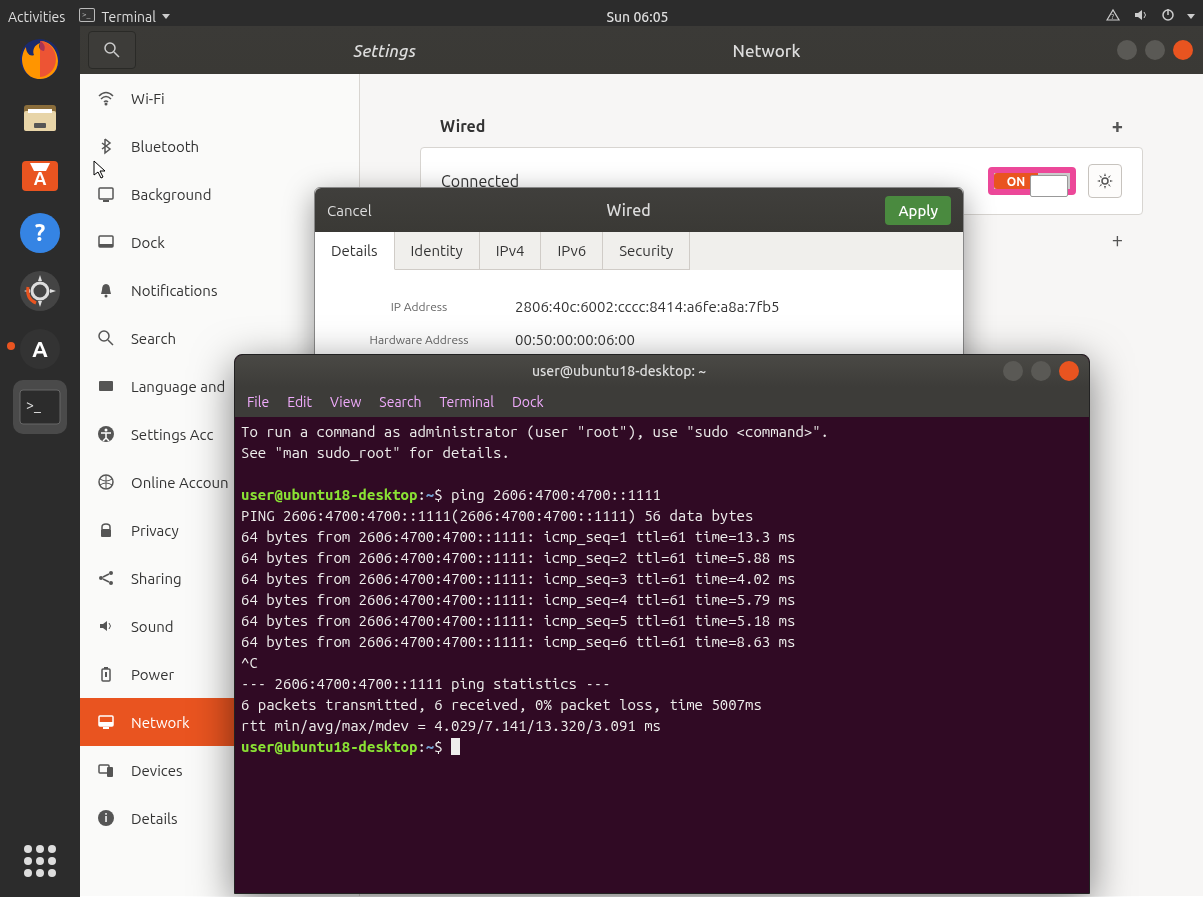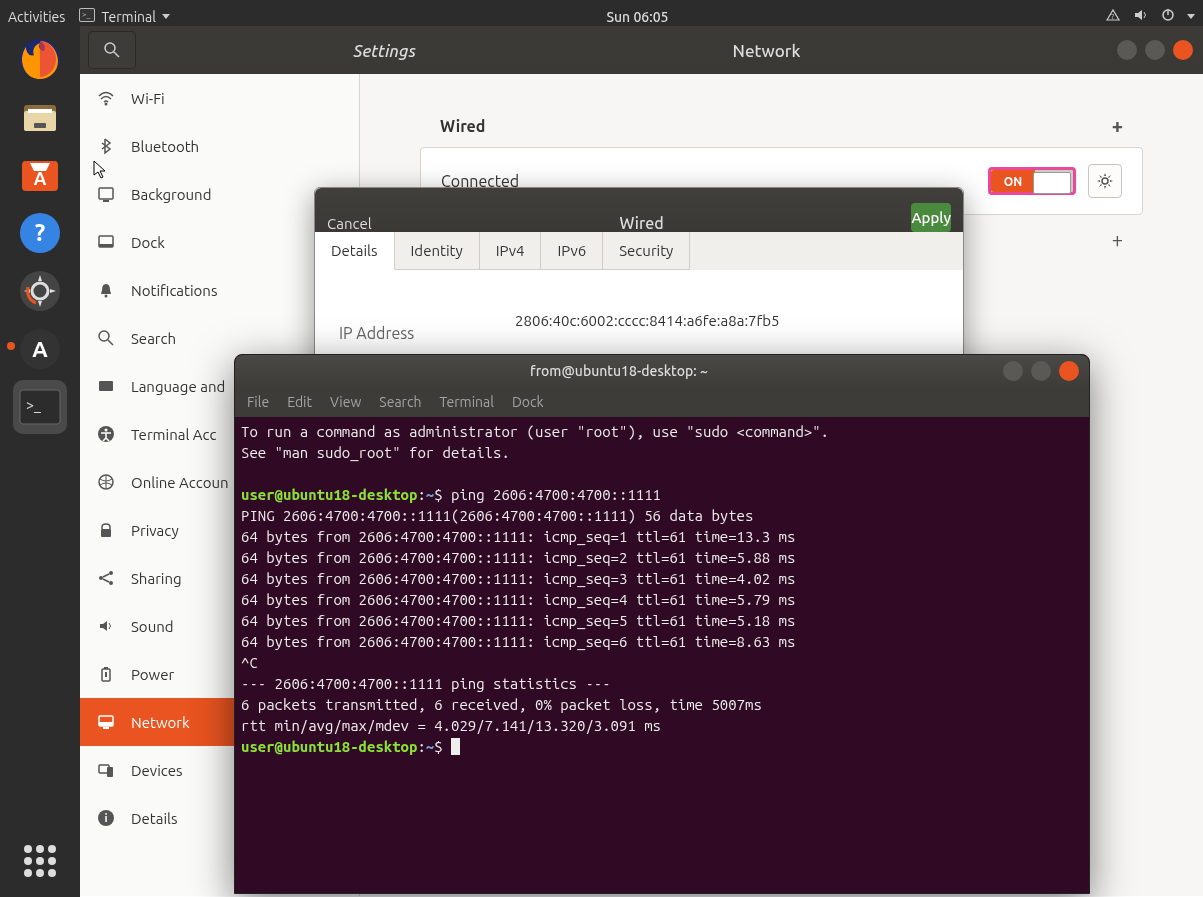--- a/index.html
+++ b/index.html
@@ -35,47 +35,47 @@
 .side-item { height: 48px; display: flex; align-items: center; gap: 16px; padding-left: 17px; font-size: 15px; color: #333; cursor: pointer; }
 .side-item.active { background: #e95420; color: #fff; }
 .side-icon { width: 18px; height: 18px; display:flex; align-items:center; justify-content:center; color:#555; }
 .side-item.active .side-icon { color: #fff; }
 
 .settings-content { flex: 1; background: #f7f6f5; position: relative; padding: 40px 60px; }
 .section-header { display: flex; justify-content: space-between; align-items: center; font-weight: 600; font-size: 16px; color: #333; margin-bottom: 10px; padding: 0 20px;}
 .section-card { background: #fff; border: 1px solid #d8d5d1; border-radius: 4px; padding: 16px 20px; display: flex; align-items: center; justify-content: space-between; }
 .plus-btn { font-size: 20px; color: #555; cursor: pointer; }
 .toggle-group { display:flex; align-items:center; gap:12px;}
-.toggle { width: 88px; height: 28px; background:#ccc; border-radius:4px; display:flex; align-items:center; position:relative; border:3px solid #ec4899;}
+.toggle { width: 88px; height: 28px; background:#ccc; border-radius:4px; display:flex; align-items:center; position:relative; border:6px solid #ec4899;}
 .toggle .on { background:#e95420; color:#fff; width:44px; height:100%; display:flex; align-items:center; justify-content:center; font-size:12px; border-radius:3px 0 0 3px; font-weight:600;}
 .toggle .knob { position:absolute; right:2px; top:2px; width:38px; height:22px; background:#fff; border:1px solid #999; border-radius:2px;}
 .gear-btn { width:34px; height:34px; border:1px solid #c7c3be; border-radius:4px; background:#fdfcfb; display:flex; align-items:center; justify-content:center; cursor:pointer;}
 
 .vpn-plus { position: absolute; top: 154px; right: 80px; font-size: 20px; color:#555; cursor:pointer;}
 
 
 .wired-dialog { position: absolute; left: 314px; top: 187px; width: 650px; background: #f7f6f5; border: 1px solid #888; border-radius: 6px; box-shadow: 0 8px 30px rgba(0,0,0,0.4); }
-.wired-header { height: 44px; background: linear-gradient(#403f3c,#3a3935); display: flex; align-items: flex-end; padding: 0 12px; border-radius: 6px 6px 0 0; }
+.wired-header { height: 44px; background: linear-gradient(#403f3c,#3a3935); display: flex; align-items: center; padding: 0 12px; border-radius: 6px 6px 0 0; }
 .wired-header .cancel { color: #ddd; font-size: 15px; cursor:pointer;}
 .wired-header .title { flex: 1; text-align: center; color: #ddd; font-size: 16px; font-weight:500;}
-.wired-header .apply { background: #4a8a3f; color: #fff; padding: 6px 0; border-radius: 4px; font-size: 15px; cursor:pointer; font-weight:500;}
+.wired-header .apply { background: #4a8a3f; color: #fff; padding: 6px 13px; border-radius: 4px; font-size: 15px; cursor:pointer; font-weight:500;}
 .wired-tabs { display: flex; background:#f0efec;}
 .wired-tab { padding: 10px 16px; font-size: 15px; color: #333; cursor:pointer; border-right: 1px solid #d0ccc7; border-bottom:1px solid #d0ccc7;}
 .wired-tab.active { background: #fff; border-bottom: 1px solid #fff; }
 .wired-content { background:#fff; padding: 20px 24px; }
 .wired-row { display:flex; gap: 16px; padding: 8px 0; align-items:center;}
-.wired-row .label { width: 160px; text-align: left; color: #666; font-size: 16px; margin-top: 26px;}
+.wired-row .label { width: 160px; text-align: center; color: #666; font-size: 12px;}
 .wired-row .value { color: #333; font-size: 15px;}
 
 
 .term-window { position: absolute; left: 234px; top: 354px; width: 856px; height: 540px; background: #300a24; border: 1px solid #222; border-radius: 8px 8px 0 0; box-shadow: 0 10px 40px rgba(0,0,0,0.5); display:flex; flex-direction:column;}
 .term-titlebar { height: 32px; background: linear-gradient(#4a4945,#3d3c39); display:flex; align-items:center; border-radius:8px 8px 0 0; color:#ddd; font-size:14px;}
 .term-titlebar .title { flex:1; text-align:center; font-weight:500;}
 .term-titlebar .btns { display:flex; gap:8px; padding-right:10px;}
-.term-menubar { height: 30px; background: #3d3c39; display:flex; align-items:center; gap: 18px; padding-left:12px; color:#a3a3a3; font-size:14px;}
+.term-menubar { height: 30px; background: #3d3c39; display:flex; align-items:center; gap: 18px; padding-left:12px; color:#f0abfc; font-size:14px;}
 .term-menubar span { cursor:pointer; text-decoration: underline; text-decoration-color: transparent;}
 .term-body { flex:1; background:#300a24; color:#fff; font-family: "Ubuntu Mono","DejaVu Sans Mono",monospace; font-size:15px; padding: 4px 6px; white-space: pre; line-height:1.4; overflow:hidden;}
 .term-body .g { color:#8ae234; font-weight:bold;} .term-body .b { color:#729fcf; font-weight:bold;} .term-body .w { color:#eeeeec;}
 .cursor { display:inline-block; width:9px; height:17px; background:#eeeeec; vertical-align:text-bottom;}
 
 .cursor-ptr { position:absolute; left:93px; top:160px; font-size:18px; color:#000; pointer-events:none;}
 
 svg { pointer-events: none; }
 </style>
 </head>
@@ -263,21 +263,21 @@
           <span>Language and</span>
         </div>
         <div class="side-item">
           <span class="side-icon">
             <svg width="18" height="18">
               <circle cx="9" cy="9" r="8" fill="currentColor"></circle>
               <circle cx="9" cy="5" r="1.5" fill="#fff"></circle>
               <path d="M4 8 L14 8 M9 8 L9 13 M9 13 L6 16 M9 13 L12 16" stroke="#fff" stroke-width="1.5"></path>
             </svg>
           </span>
-          <span>Terminal Acc</span>
+          <span>Settings Acc</span>
         </div>
         <div class="side-item">
           <span class="side-icon">
             <svg width="18" height="18">
               <circle cx="9" cy="9" r="7" fill="none" stroke="currentColor" stroke-width="1.5"></circle>
               <path d="M9 2 L9 16 M3 6 Q9 10 15 6 M3 12 Q9 8 15 12" stroke="currentColor" fill="none"></path>
             </svg>
           </span>
           <span>Online Accoun</span>
         </div>
@@ -394,21 +394,21 @@
       </div>
       <div class="wired-row">
         <span class="label">Hardware Address</span>
         <span class="value">00:50:00:00:06:00</span>
       </div>
     </div>
 </div>
 
 <div class="term-window">
   <div class="term-titlebar">
-    <span class="title">from@ubuntu18-desktop: ~</span>
+    <span class="title">user@ubuntu18-desktop: ~</span>
     <div class="btns">
       <span class="win-btn win-min"></span>
       <span class="win-btn win-max"></span>
       <span class="win-btn win-close"></span>
     </div>
   </div>
   <div class="term-menubar" id="term-menubar">
       <span>File</span>
       <span>Edit</span>
       <span>View</span>

